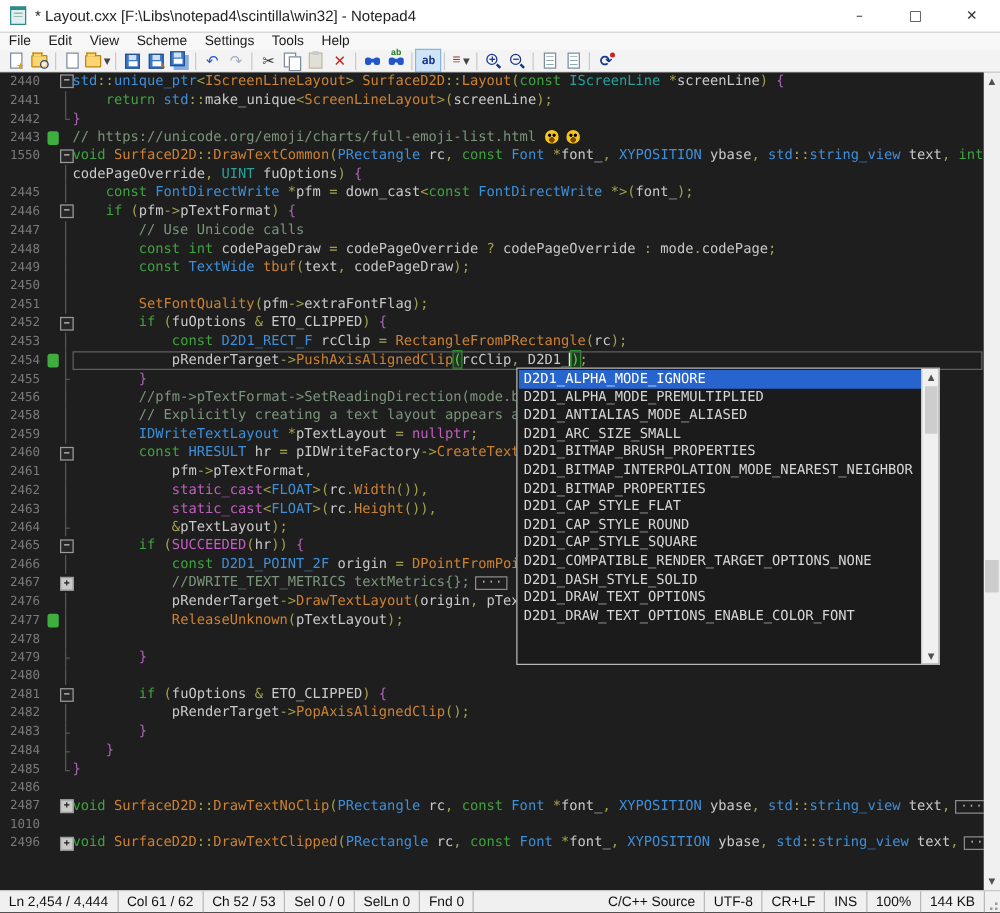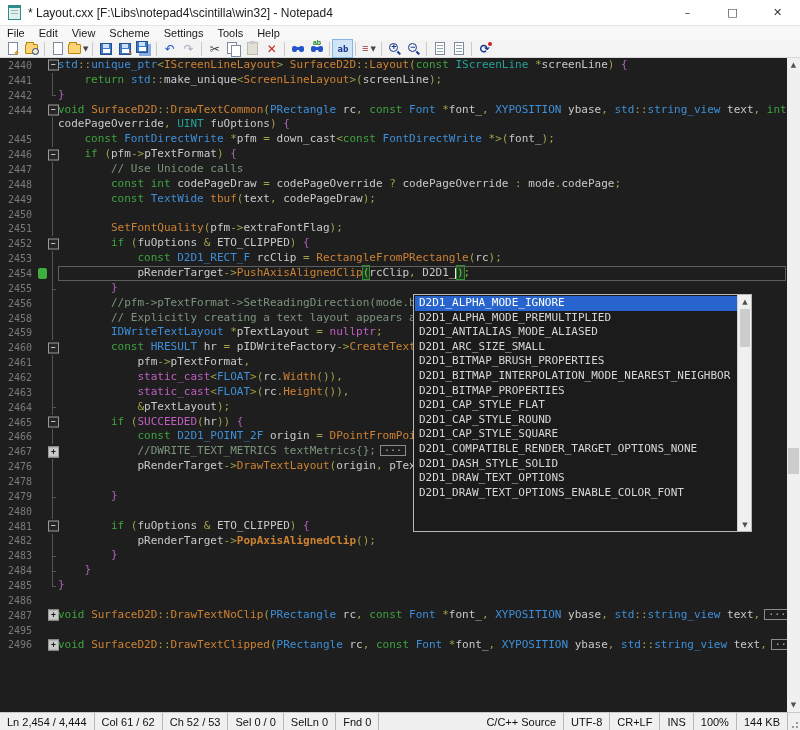--- a/index.html
+++ b/index.html
@@ -242,21 +242,29 @@
         <span class="fd fd-line"></span>
         <pre class="code"><span style="color: rgb(201, 201, 201);">    </span><span style="color: rgb(63, 163, 63);">return</span><span style="color: rgb(201, 201, 201);"> </span><span style="color: rgb(62, 143, 217);">std</span><span style="color: rgb(163, 160, 75);">::</span><span style="color: rgb(201, 201, 201);">make_unique</span><span style="color: rgb(163, 160, 75);">&lt;</span><span style="color: rgb(205, 130, 50);">ScreenLineLayout</span><span style="color: rgb(163, 160, 75);">&gt;(</span><span style="color: rgb(201, 201, 201);">screenLine</span><span style="color: rgb(163, 160, 75);">);</span></pre>
       </div>
       <div class="row">
         <span class="ln">2442</span>
         <span class="mk"></span>
         <span class="fd fd-corner"></span>
         <pre class="code"><span style="color: rgb(170, 100, 180);">}</span></pre>
       </div>
       <div class="row">
-        <span class="ln">2444</span>
+        <span class="ln">2443</span>
+        <span class="mk">
+          <span class="bookmark"></span>
+        </span>
+        <span class="fd"></span>
+        <pre class="code"><span style="color: rgb(124, 148, 124);">// https://unicode.org/emoji/charts/full-emoji-list.html </span><span class="emoji"></span><span style="color: rgb(124, 148, 124);"> </span><span class="emoji"></span></pre>
+      </div>
+      <div class="row">
+        <span class="ln">1550</span>
         <span class="mk"></span>
         <span class="fd fd-minus"></span>
         <pre class="code"><span style="color: rgb(63, 163, 63);">void</span><span style="color: rgb(201, 201, 201);"> </span><span style="color: rgb(205, 130, 50);">SurfaceD2D</span><span style="color: rgb(163, 160, 75);">::</span><span style="color: rgb(205, 130, 50);">DrawTextCommon</span><span style="color: rgb(163, 160, 75);">(</span><span style="color: rgb(62, 143, 217);">PRectangle</span><span style="color: rgb(201, 201, 201);"> rc</span><span style="color: rgb(163, 160, 75);">,</span><span style="color: rgb(201, 201, 201);"> </span><span style="color: rgb(63, 163, 63);">const</span><span style="color: rgb(201, 201, 201);"> </span><span style="color: rgb(62, 143, 217);">Font</span><span style="color: rgb(201, 201, 201);"> </span><span style="color: rgb(163, 160, 75);">*</span><span style="color: rgb(201, 201, 201);">font_</span><span style="color: rgb(163, 160, 75);">,</span><span style="color: rgb(201, 201, 201);"> </span><span style="color: rgb(62, 143, 217);">XYPOSITION</span><span style="color: rgb(201, 201, 201);"> ybase</span><span style="color: rgb(163, 160, 75);">,</span><span style="color: rgb(201, 201, 201);"> </span><span style="color: rgb(62, 143, 217);">std</span><span style="color: rgb(163, 160, 75);">::</span><span style="color: rgb(62, 143, 217);">string_view</span><span style="color: rgb(201, 201, 201);"> text</span><span style="color: rgb(163, 160, 75);">,</span><span style="color: rgb(201, 201, 201);"> </span><span style="color: rgb(63, 163, 63);">int</span></pre>
       </div>
       <div class="row">
         <span class="ln"></span>
         <span class="mk"></span>
         <span class="fd fd-line"></span>
         <pre class="code"><span style="color: rgb(201, 201, 201);">codePageOverride</span><span style="color: rgb(163, 160, 75);">,</span><span style="color: rgb(201, 201, 201);"> </span><span style="color: rgb(35, 163, 154);">UINT</span><span style="color: rgb(201, 201, 201);"> fuOptions</span><span style="color: rgb(163, 160, 75);">)</span><span style="color: rgb(201, 201, 201);"> </span><span style="color: rgb(170, 100, 180);">{</span></pre>
       </div>
@@ -394,20 +402,28 @@
         <span class="fd fd-plus"></span>
         <pre class="code"><span style="color: rgb(201, 201, 201);">            </span><span style="color: rgb(124, 148, 124);">//DWRITE_TEXT_METRICS textMetrics{};</span><span class="fe">···</span></pre>
       </div>
       <div class="row">
         <span class="ln">2476</span>
         <span class="mk"></span>
         <span class="fd fd-line"></span>
         <pre class="code"><span style="color: rgb(201, 201, 201);">            </span><span style="color: rgb(201, 201, 201);">pRenderTarget</span><span style="color: rgb(163, 160, 75);">-&gt;</span><span style="color: rgb(205, 130, 50);">DrawTextLayout</span><span style="color: rgb(163, 160, 75);">(</span><span style="color: rgb(201, 201, 201);">origin</span><span style="color: rgb(163, 160, 75);">,</span><span style="color: rgb(201, 201, 201);"> pText</span></pre>
       </div>
       <div class="row">
+        <span class="ln">2477</span>
+        <span class="mk">
+          <span class="bookmark"></span>
+        </span>
+        <span class="fd fd-line"></span>
+        <pre class="code"><span style="color: rgb(201, 201, 201);">            </span><span style="color: rgb(205, 130, 50);">ReleaseUnknown</span><span style="color: rgb(163, 160, 75);">(</span><span style="color: rgb(201, 201, 201);">pTextLayout</span><span style="color: rgb(163, 160, 75);">);</span></pre>
+      </div>
+      <div class="row">
         <span class="ln">2478</span>
         <span class="mk"></span>
         <span class="fd fd-line"></span>
         <pre class="code"><span style="color: rgb(201, 201, 201);">            </span></pre>
       </div>
       <div class="row">
         <span class="ln">2479</span>
         <span class="mk"></span>
         <span class="fd fd-tee"></span>
         <pre class="code"><span style="color: rgb(201, 201, 201);">        </span><span style="color: rgb(170, 100, 180);">}</span></pre>
@@ -421,21 +437,21 @@
       <div class="row">
         <span class="ln">2481</span>
         <span class="mk"></span>
         <span class="fd fd-minus"></span>
         <pre class="code"><span style="color: rgb(201, 201, 201);">        </span><span style="color: rgb(63, 163, 63);">if</span><span style="color: rgb(201, 201, 201);"> </span><span style="color: rgb(163, 160, 75);">(</span><span style="color: rgb(201, 201, 201);">fuOptions</span><span style="color: rgb(163, 160, 75);"> &amp; </span><span style="color: rgb(201, 201, 201);">ETO_CLIPPED</span><span style="color: rgb(163, 160, 75);">)</span><span style="color: rgb(201, 201, 201);"> </span><span style="color: rgb(170, 100, 180);">{</span></pre>
       </div>
       <div class="row">
         <span class="ln">2482</span>
         <span class="mk"></span>
         <span class="fd fd-line"></span>
-        <pre class="code"><span style="color: rgb(201, 201, 201);">            </span><span style="color: rgb(201, 201, 201);">pRenderTarget</span><span style="color: rgb(163, 160, 75);">-&gt;</span><span style="color: rgb(205, 130, 50); font-weight: bold;">PopAxisAlignedClip</span><span style="color: rgb(163, 160, 75);">();</span></pre>
+        <pre class="code"><span style="color: rgb(201, 201, 201);">            </span><span style="color: rgb(201, 201, 201);">pRenderTarget</span><span style="color: rgb(163, 160, 75);">-&gt;</span><span style="color: rgb(205, 130, 50);">PopAxisAlignedClip</span><span style="color: rgb(163, 160, 75);">();</span></pre>
       </div>
       <div class="row">
         <span class="ln">2483</span>
         <span class="mk"></span>
         <span class="fd fd-tee"></span>
         <pre class="code"><span style="color: rgb(201, 201, 201);">        </span><span style="color: rgb(170, 100, 180);">}</span></pre>
       </div>
       <div class="row">
         <span class="ln">2484</span>
         <span class="mk"></span>
@@ -454,21 +470,21 @@
         <span class="fd"></span>
         <pre class="code"></pre>
       </div>
       <div class="row">
         <span class="ln">2487</span>
         <span class="mk"></span>
         <span class="fd fd-plus"></span>
         <pre class="code"><span style="color: rgb(63, 163, 63);">void</span><span style="color: rgb(201, 201, 201);"> </span><span style="color: rgb(205, 130, 50);">SurfaceD2D</span><span style="color: rgb(163, 160, 75);">::</span><span style="color: rgb(205, 130, 50);">DrawTextNoClip</span><span style="color: rgb(163, 160, 75);">(</span><span style="color: rgb(62, 143, 217);">PRectangle</span><span style="color: rgb(201, 201, 201);"> rc</span><span style="color: rgb(163, 160, 75);">,</span><span style="color: rgb(201, 201, 201);"> </span><span style="color: rgb(63, 163, 63);">const</span><span style="color: rgb(201, 201, 201);"> </span><span style="color: rgb(62, 143, 217);">Font</span><span style="color: rgb(201, 201, 201);"> </span><span style="color: rgb(163, 160, 75);">*</span><span style="color: rgb(201, 201, 201);">font_</span><span style="color: rgb(163, 160, 75);">,</span><span style="color: rgb(201, 201, 201);"> </span><span style="color: rgb(62, 143, 217);">XYPOSITION</span><span style="color: rgb(201, 201, 201);"> ybase</span><span style="color: rgb(163, 160, 75);">,</span><span style="color: rgb(201, 201, 201);"> </span><span style="color: rgb(62, 143, 217);">std</span><span style="color: rgb(163, 160, 75);">::</span><span style="color: rgb(62, 143, 217);">string_view</span><span style="color: rgb(201, 201, 201);"> text</span><span style="color: rgb(163, 160, 75);">,</span><span class="fe">···</span></pre>
       </div>
       <div class="row">
-        <span class="ln">2495</span>
+        <span class="ln">1010</span>
         <span class="mk"></span>
         <span class="fd"></span>
         <pre class="code"></pre>
       </div>
       <div class="row">
         <span class="ln">2496</span>
         <span class="mk"></span>
         <span class="fd fd-plus"></span>
         <pre class="code"><span style="color: rgb(63, 163, 63);">void</span><span style="color: rgb(201, 201, 201);"> </span><span style="color: rgb(205, 130, 50);">SurfaceD2D</span><span style="color: rgb(163, 160, 75);">::</span><span style="color: rgb(205, 130, 50);">DrawTextClipped</span><span style="color: rgb(163, 160, 75);">(</span><span style="color: rgb(62, 143, 217);">PRectangle</span><span style="color: rgb(201, 201, 201);"> rc</span><span style="color: rgb(163, 160, 75);">,</span><span style="color: rgb(201, 201, 201);"> </span><span style="color: rgb(63, 163, 63);">const</span><span style="color: rgb(201, 201, 201);"> </span><span style="color: rgb(62, 143, 217);">Font</span><span style="color: rgb(201, 201, 201);"> </span><span style="color: rgb(163, 160, 75);">*</span><span style="color: rgb(201, 201, 201);">font_</span><span style="color: rgb(163, 160, 75);">,</span><span style="color: rgb(201, 201, 201);"> </span><span style="color: rgb(62, 143, 217);">XYPOSITION</span><span style="color: rgb(201, 201, 201);"> ybase</span><span style="color: rgb(163, 160, 75);">,</span><span style="color: rgb(201, 201, 201);"> </span><span style="color: rgb(62, 143, 217);">std</span><span style="color: rgb(163, 160, 75);">::</span><span style="color: rgb(62, 143, 217);">string_view</span><span style="color: rgb(201, 201, 201);"> text</span><span style="color: rgb(163, 160, 75);">,</span><span class="fe">···</span></pre>
       </div>

